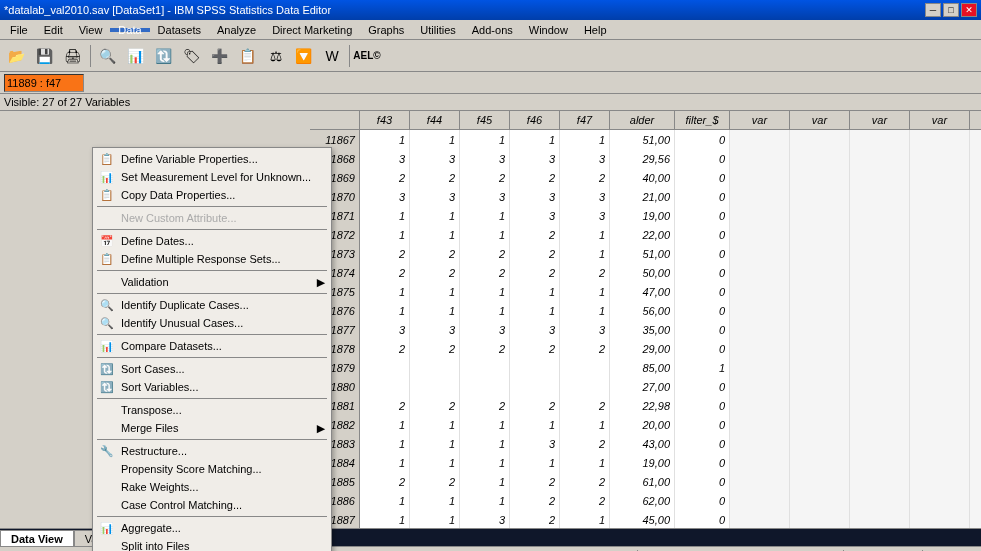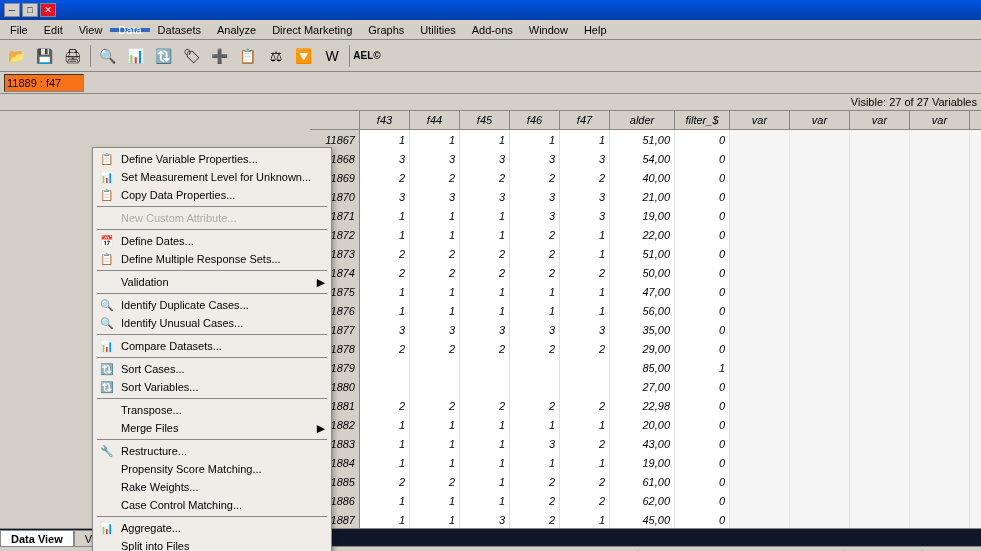--- a/index.html
+++ b/index.html
@@ -136,21 +136,20 @@
       padding-right: 4px;
       border-right: 1px solid #888;
       min-width: 50px;
     }
     .data-cell.alder { min-width: 65px; width: 65px; }
     .data-cell.filter { min-width: 55px; width: 55px; }
     .data-cell.var-cell { min-width: 60px; width: 60px; background: #f5f5f5; }
 
     
     .visible-counter {
-      text-align: right;
       padding: 2px 4px;
       font-size: 11px;
       background: #d4d0c8;
       border-bottom: 1px solid #888;
     }
 
     
     .bottom-tabs {
       background: #0f172a;
       border-top: 1px solid #888;
@@ -235,20 +234,21 @@
       flex-direction: column;
       flex: 1;
       overflow: hidden;
       font-style: italic;
     }
   </style>
 </head>
 <body>
 
 <div class="title-bar">
+  <span>*datalab_val2010.sav [DataSet1] - IBM SPSS Statistics Data Editor</span>
   <div class="title-bar-controls">
     <div class="title-btn">─</div>
     <div class="title-btn">□</div>
     <div class="title-btn close">✕</div>
   </div>
 </div>
 
 <div class="menu-bar">
   <span class="menu-item">File</span>
   <span class="menu-item">Edit</span>
@@ -414,21 +414,21 @@
           <div class="data-cell var-cell"></div>
           <div class="data-cell var-cell"></div>
         </div>
         <div class="data-row">
           <div class="data-cell row-num">11868</div>
           <div class="data-cell ">3</div>
           <div class="data-cell ">3</div>
           <div class="data-cell ">3</div>
           <div class="data-cell ">3</div>
           <div class="data-cell ">3</div>
-          <div class="data-cell alder">54,00</div>
+          <div class="data-cell alder">29,56</div>
           <div class="data-cell filter">0</div>
           <div class="data-cell var-cell"></div>
           <div class="data-cell var-cell"></div>
           <div class="data-cell var-cell"></div>
           <div class="data-cell var-cell"></div>
           <div class="data-cell var-cell"></div>
         </div>
         <div class="data-row">
           <div class="data-cell row-num">11869</div>
           <div class="data-cell ">2</div>

